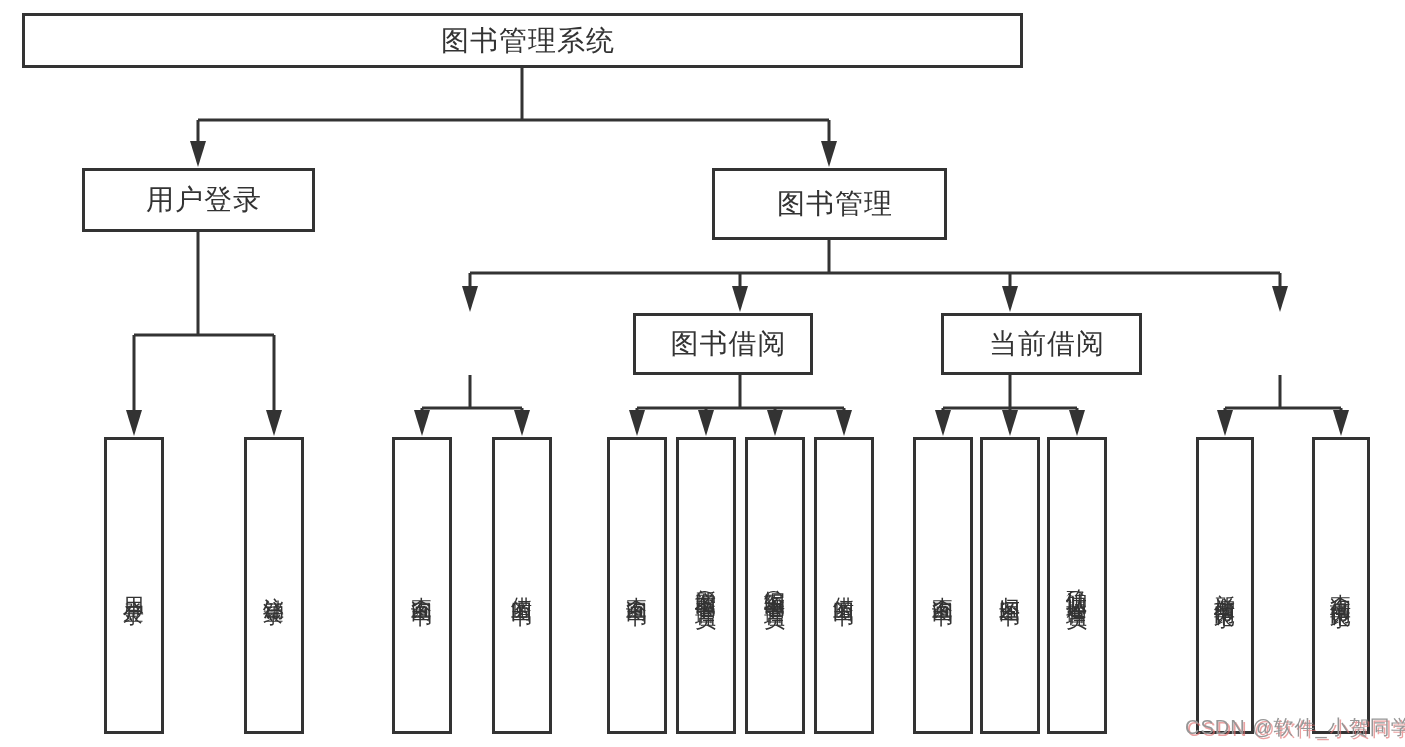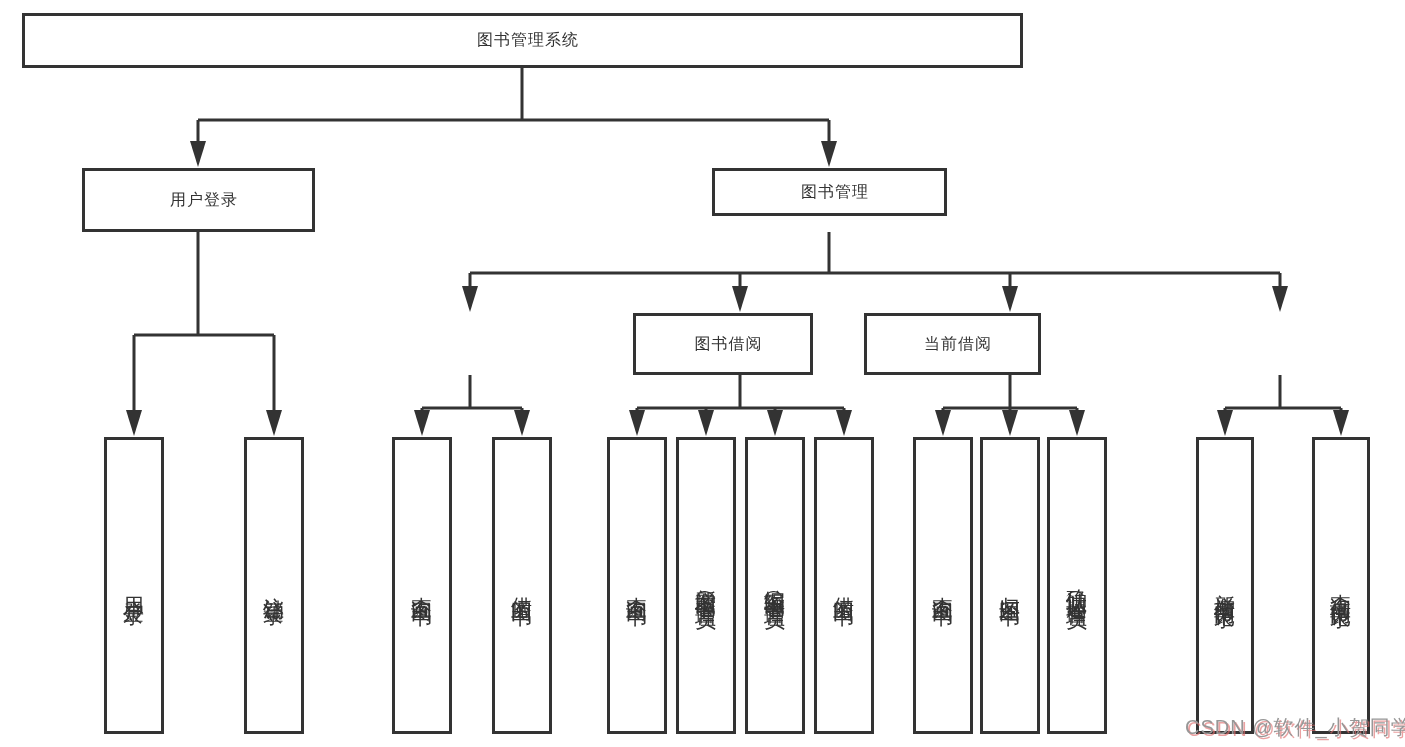--- a/index.html
+++ b/index.html
@@ -22,21 +22,21 @@
     pointer-events: none;
   }
   .hbox {
     position: absolute;
     box-sizing: border-box;
     border: 3px solid #333333;
     background: #ffffff;
     display: flex;
     align-items: center;
     justify-content: center;
-    font-size: 16px;
+    font-size: 28px;
     letter-spacing: 1px;
     color: #333333;
     z-index: 2;
     padding-left: 11px;
   }
   .vbox {
     position: absolute;
     box-sizing: border-box;
     border: 3px solid #333333;
     background: #ffffff;
@@ -107,24 +107,24 @@
       <polygon points="1002,410 1018,410 1010,436"></polygon>
       <polygon points="1069,410 1085,410 1077,436"></polygon>
       <polygon points="1217,410 1233,410 1225,436"></polygon>
       <polygon points="1333,410 1349,410 1341,436"></polygon>
     </g>
   </svg>
 
   <div class="hbox" style="left:22px; top:13px; width:1001px; height:55px;">图书管理系统</div>
 
   <div class="hbox" style="left:82px; top:168px; width:233px; height:64px;">用户登录</div>
-  <div class="hbox" style="left:712px; top:168px; width:235px; height:48px;font-family:Liberation Mono, monospace;">图书管理</div>
+  <div class="hbox" style="left:712px; top:168px; width:235px; height:72px;font-family:Liberation Mono, monospace;">图书管理</div>
 
   <div class="hbox" style="left:633px; top:313px; width:180px; height:62px;">图书借阅</div>
-  <div class="hbox" style="left:864px; top:313px; width:177px; height:62px;">当前借阅</div>
+  <div class="hbox" style="left:941px; top:313px; width:201px; height:62px;">当前借阅</div>
 
   <div class="vbox" style="left:104px;">用户登录</div>
   <div class="vbox" style="left:244px;">注销登录</div>
 
   <div class="vbox" style="left:392px;">查询图书</div>
   <div class="vbox" style="left:492px;">借阅图书</div>
 
   <div class="vbox" style="left:607px;">查询图书</div>
   <div class="vbox" style="left:676px;">新增图书（管理员）</div>
   <div class="vbox" style="left:745px;">编辑图书（管理员）</div>

